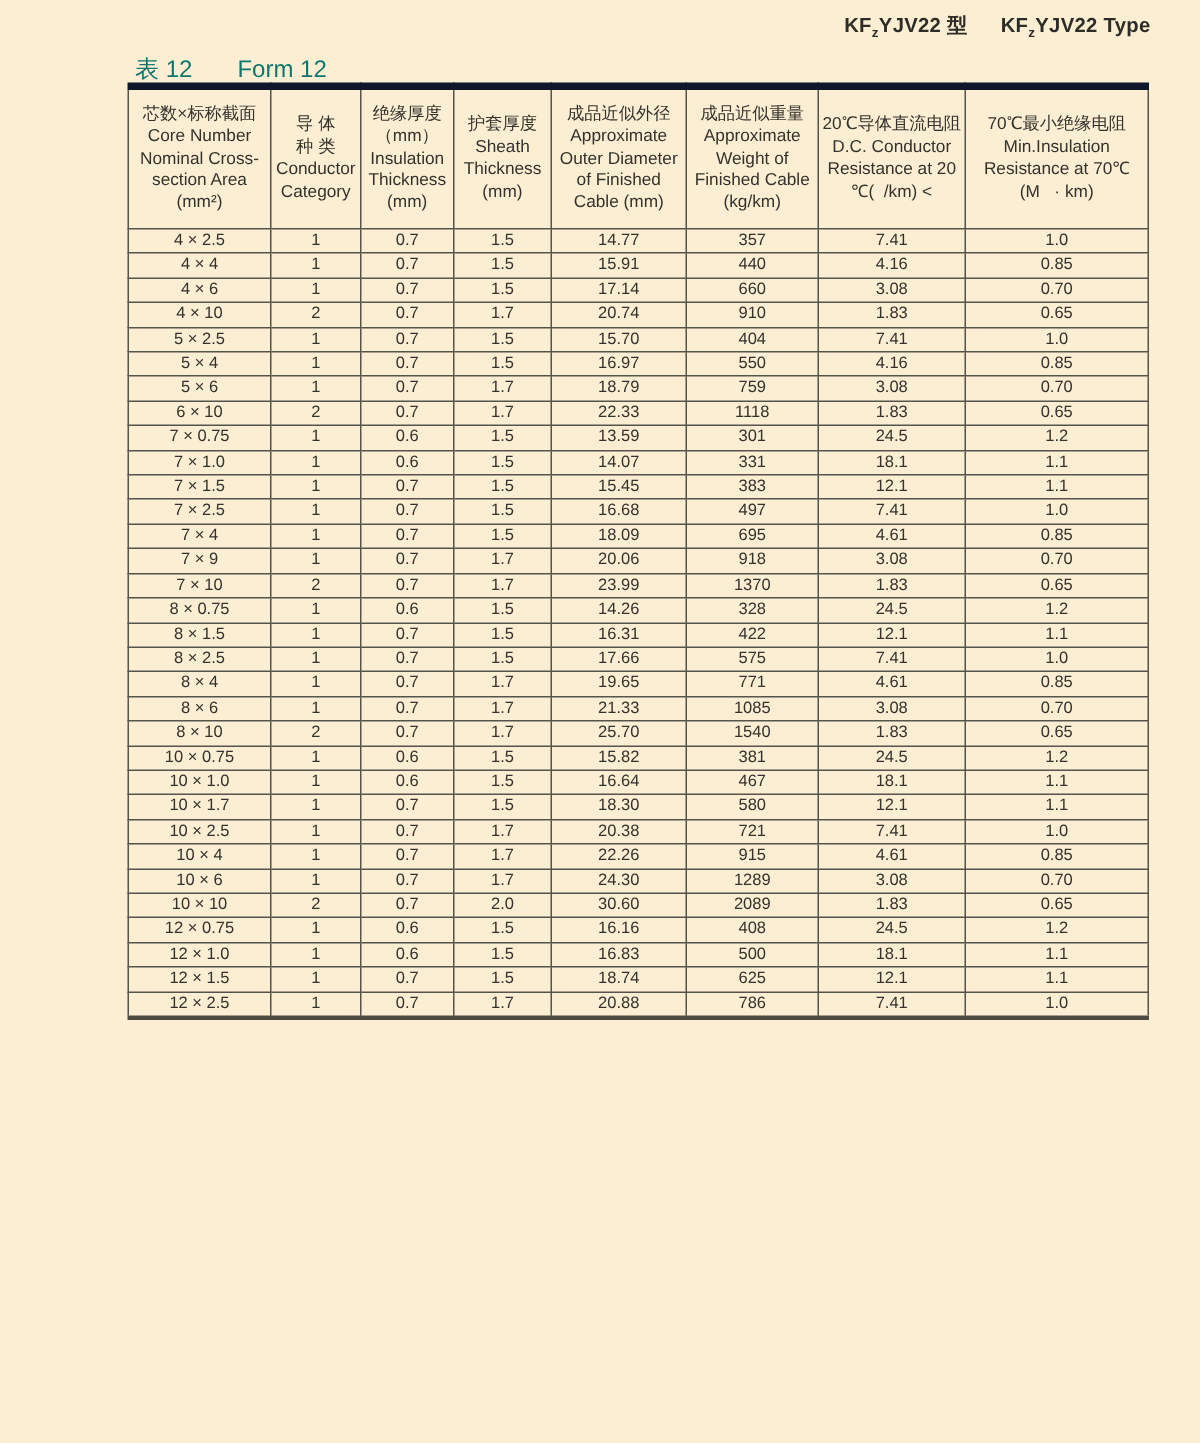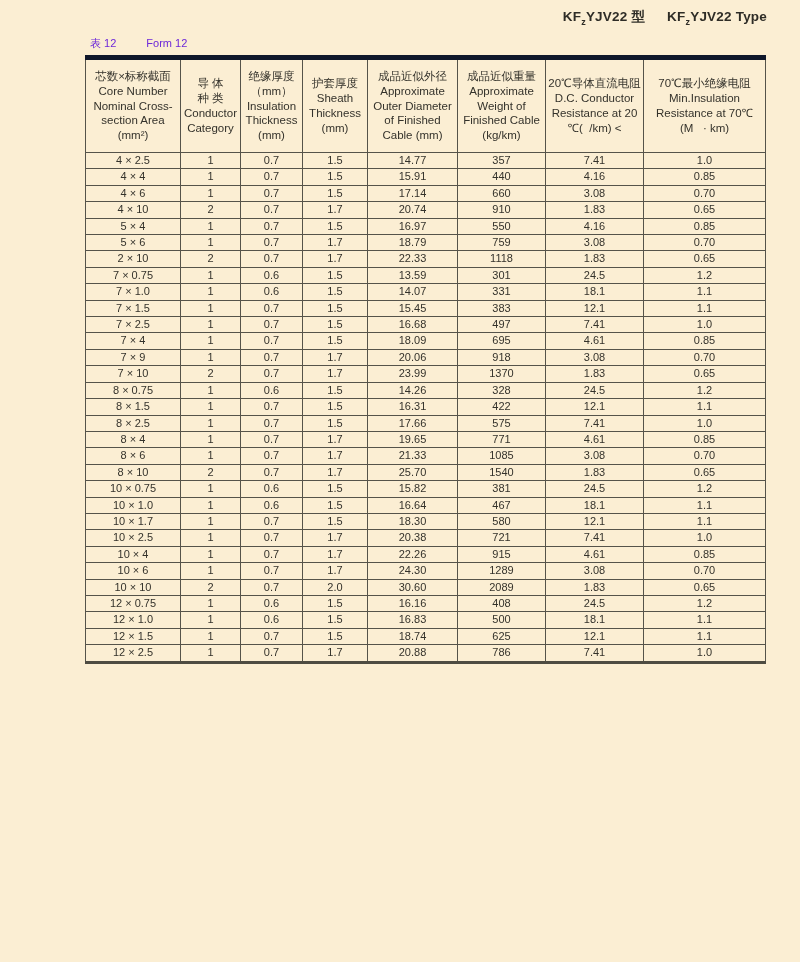--- a/index.html
+++ b/index.html
@@ -13,21 +13,21 @@
   }
   .title{
     position:absolute;top:8px;right:33px;
     font-size:13.5px;font-weight:bold;color:#2e2c26;
     letter-spacing:0.2px;
   }
   .title sub{font-size:9px;}
   .title .title-gap{display:inline-block;width:22px;}
   .form-label{
     position:absolute;top:36px;left:90px;
-    font-size:11px;color:#6d28d9;
+    font-size:16px;color:#0f766e;
   }
   .form-label .form-en{margin-left:30px;}
   table.spec{
     position:absolute;top:55px;left:85px;
     width:680px;
     border-collapse:collapse;
     table-layout:fixed;
     background:#fbeed3;
   }
   table.spec{
@@ -154,41 +154,51 @@
           <td>4 × 10</td>
           <td>2</td>
           <td>0.7</td>
           <td>1.7</td>
           <td>20.74</td>
           <td>910</td>
           <td>1.83</td>
           <td>0.65</td>
         </tr>
         <tr>
+          <td>5 × 2.5</td>
+          <td>1</td>
+          <td>0.7</td>
+          <td>1.5</td>
+          <td>15.70</td>
+          <td>404</td>
+          <td>7.41</td>
+          <td>1.0</td>
+        </tr>
+        <tr>
           <td>5 × 4</td>
           <td>1</td>
           <td>0.7</td>
           <td>1.5</td>
           <td>16.97</td>
           <td>550</td>
           <td>4.16</td>
           <td>0.85</td>
         </tr>
         <tr>
           <td>5 × 6</td>
           <td>1</td>
           <td>0.7</td>
           <td>1.7</td>
           <td>18.79</td>
           <td>759</td>
           <td>3.08</td>
           <td>0.70</td>
         </tr>
         <tr>
-          <td>2 × 10</td>
+          <td>6 × 10</td>
           <td>2</td>
           <td>0.7</td>
           <td>1.7</td>
           <td>22.33</td>
           <td>1118</td>
           <td>1.83</td>
           <td>0.65</td>
         </tr>
         <tr>
           <td>7 × 0.75</td>

